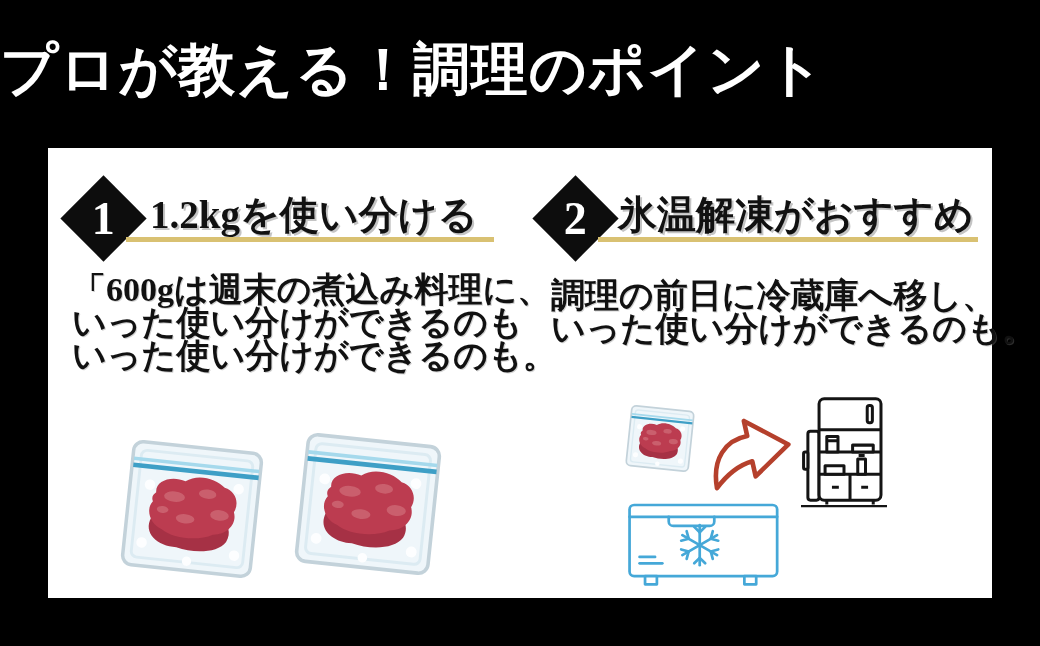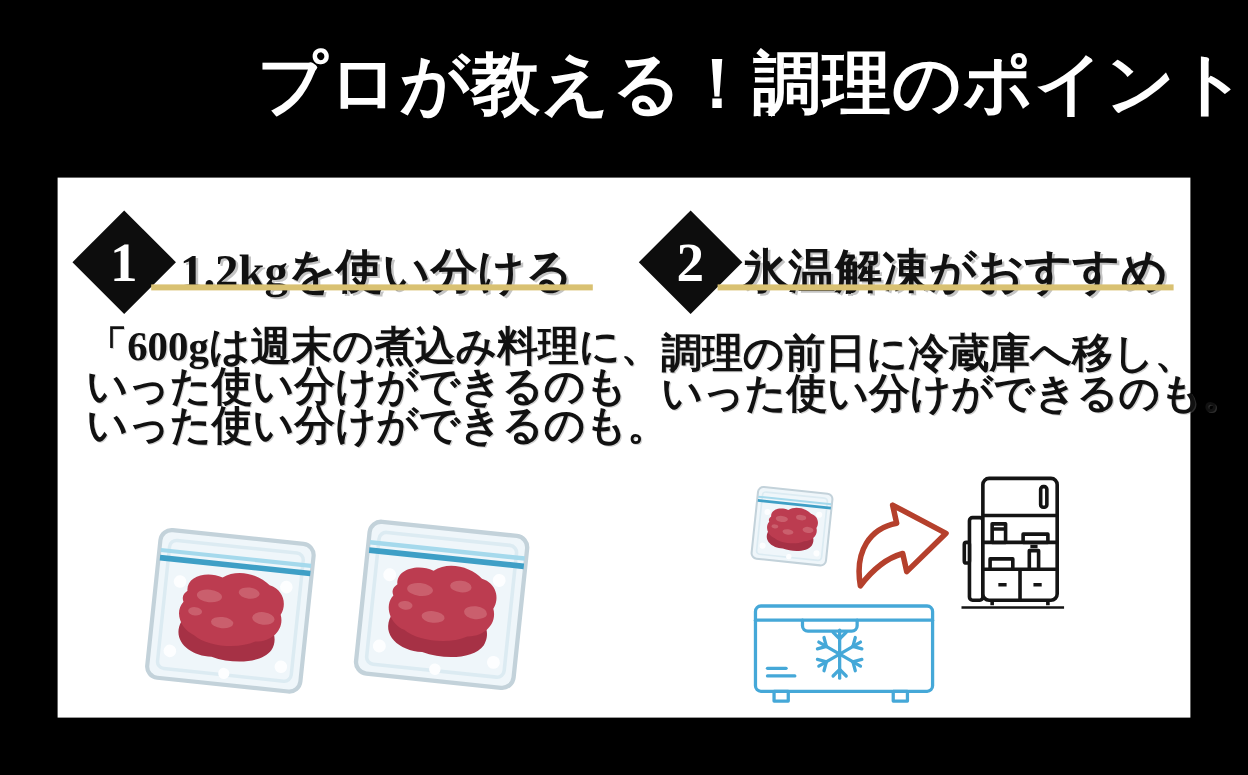--- a/index.html
+++ b/index.html
@@ -9,21 +9,21 @@
     --freezer-blue:#45a8d8; --fridge-outline:#141414;
   }
   *{margin:0;padding:0;box-sizing:border-box;}
   html,body{background:#222;}
   .canvas{
     position:relative;width:1040px;height:646px;overflow:hidden;
     background:var(--page-bg);
     font-family:"Liberation Serif","DejaVu Serif",serif;
   }
   .title{
-    position:absolute;top:32px;left:0;width:100%;text-align:right;
+    position:absolute;top:32px;left:0;width:100%;text-align:left;
     color:var(--title-text);font-size:57px;font-weight:700;letter-spacing:1px;
     white-space:nowrap;
   }
   .card{
     position:absolute;left:48px;top:148px;width:944px;height:450px;
     background:var(--card-bg);
   }
   
   .badge{
     position:absolute;width:61px;height:61px;background:var(--badge-bg);
@@ -32,21 +32,20 @@
   .badge .num{
     transform:rotate(-45deg);color:var(--badge-number);
     font-size:46px;font-weight:700;line-height:1;
   }
   .badge-1{left:25px;top:40px;}
   .badge-2{left:497px;top:40px;}
   .heading{
     position:absolute;top:42px;height:50px;line-height:50px;
     color:var(--heading-text);font-size:39px;font-weight:700;white-space:nowrap;
     text-shadow:2px 2px 0 rgba(125,125,125,.45);
-    margin-top:12px;
   }
   .heading-1{left:102px;}
   .heading-2{left:570px;}
   .underline{
     position:absolute;top:89px;height:5px;background:var(--underline-gold);
   }
   .underline-1{left:78px;width:368px;}
   .underline-2{left:550px;width:380px;}
   .body-text{
     position:absolute;text-align:center;color:var(--body-text);

